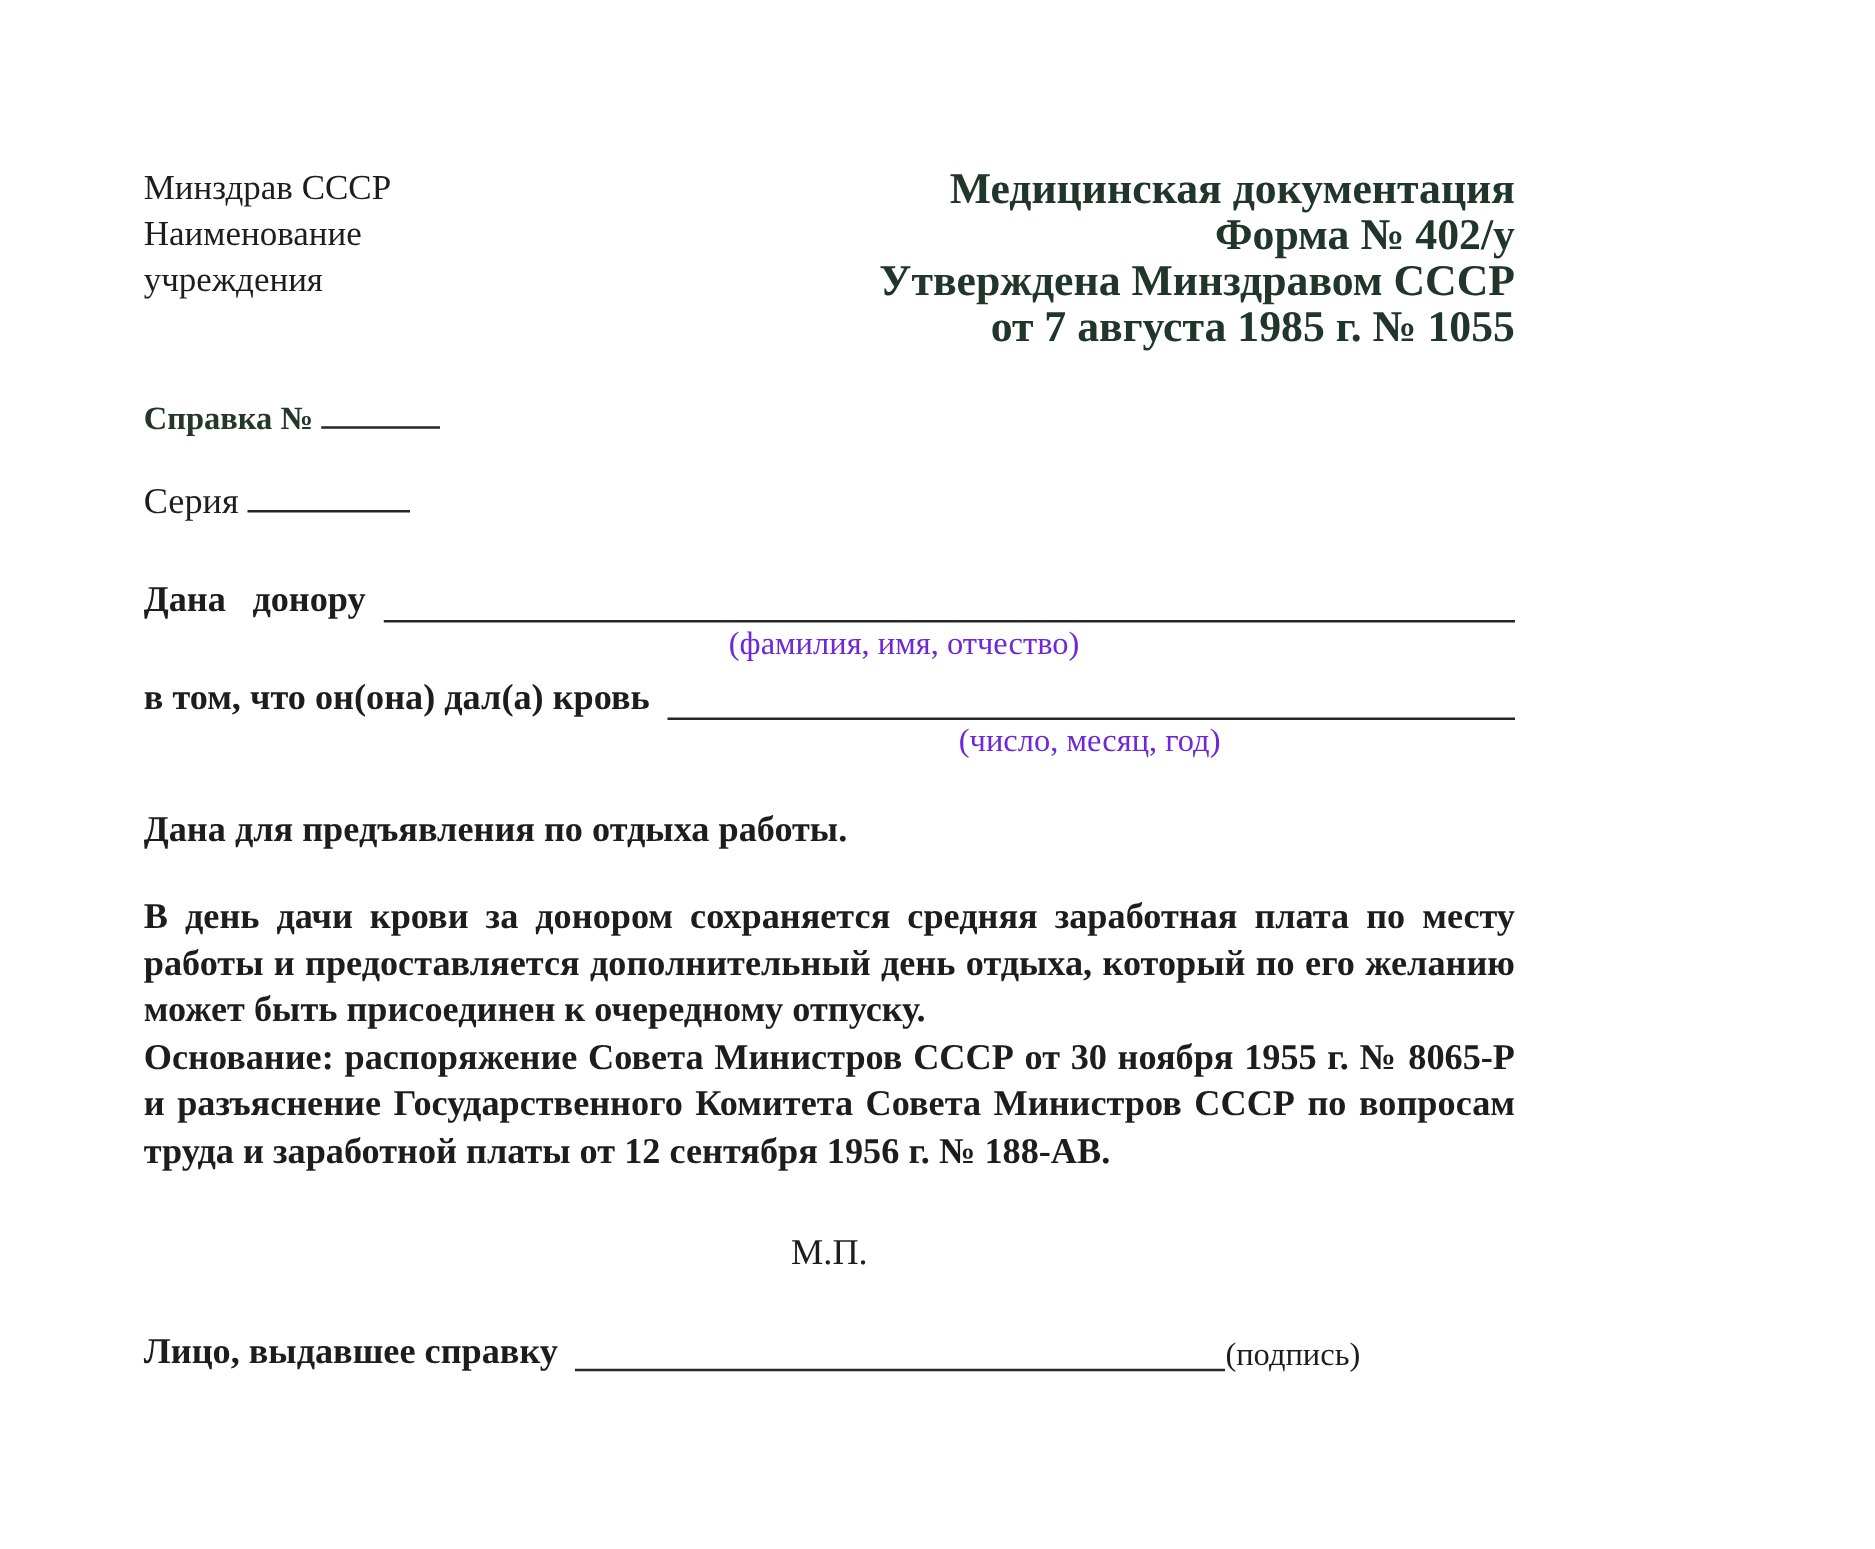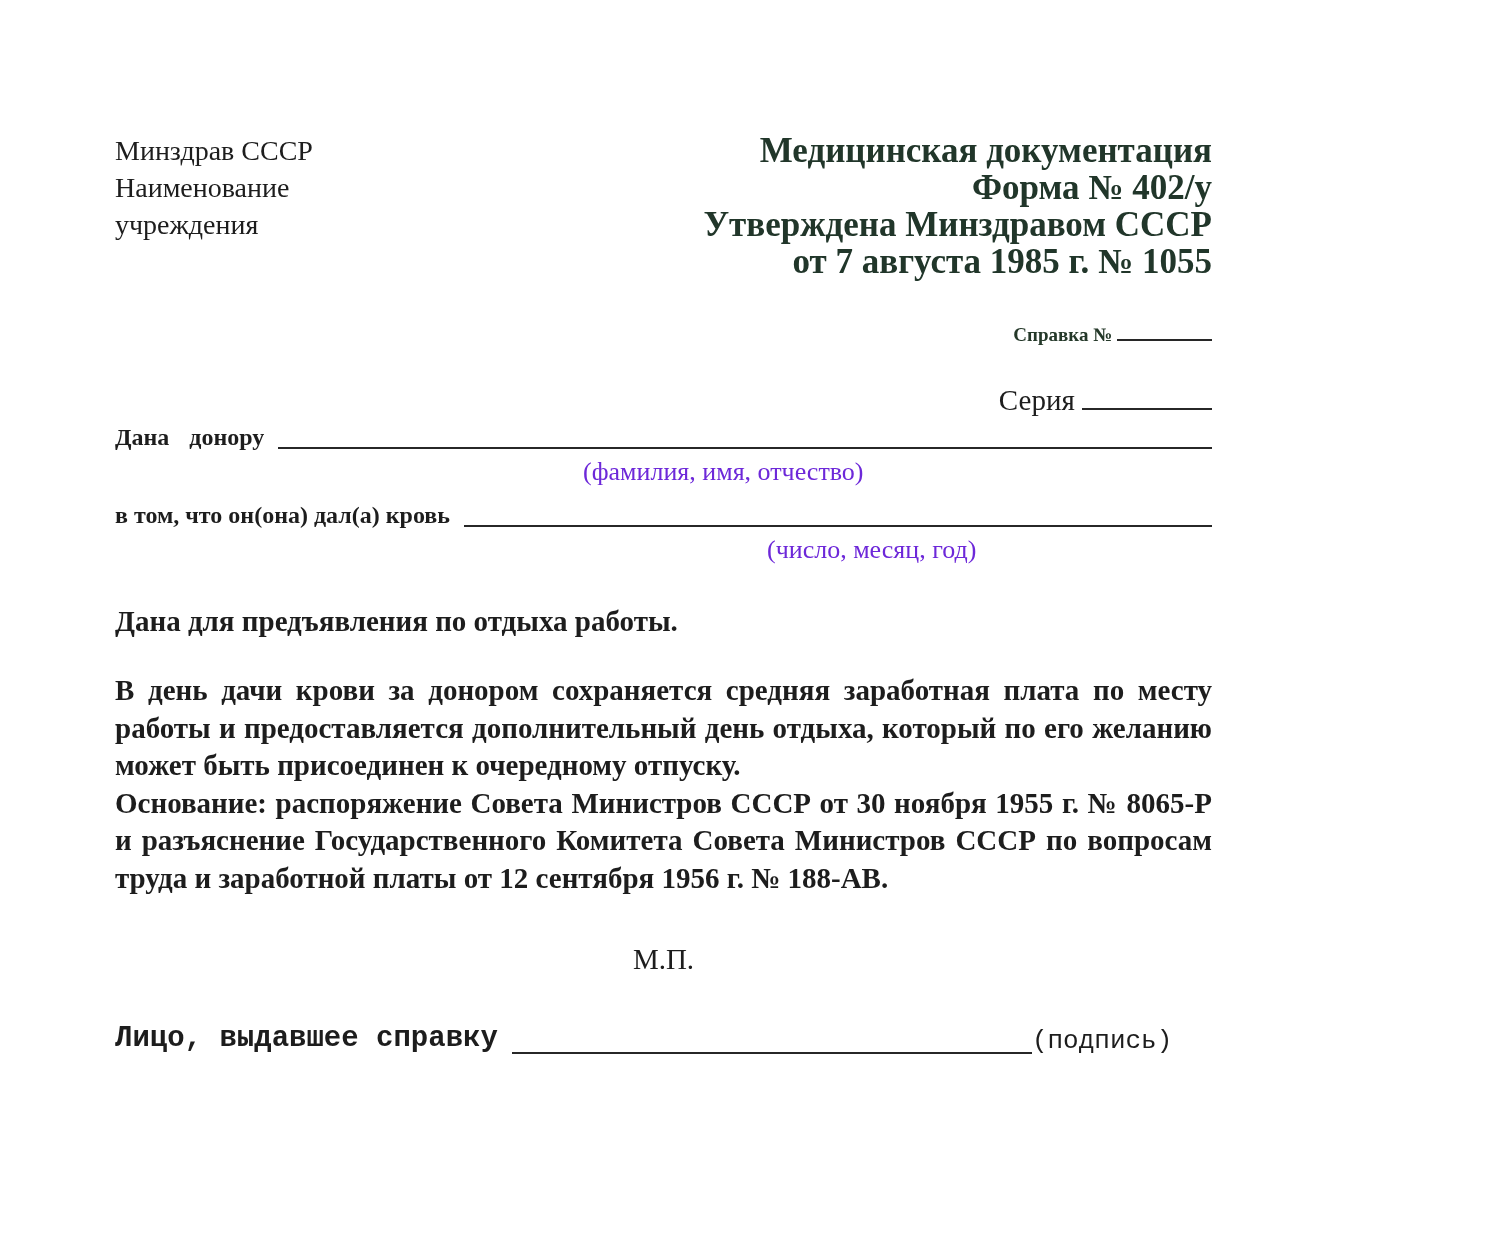--- a/index.html
+++ b/index.html
@@ -29,45 +29,47 @@
   }
   .meta-block {
     font-size: 35px;
     line-height: 37px;
     font-weight: bold;
     text-align: right;
     color: #21362a;
   }
   
   .title-row {
-    text-align: right;
-    font-size: 19px;
+    text-align: left;
+    font-size: 26px;
     line-height: 37px;
     font-weight: bold;
     color: #243829;
     margin-bottom: 28px;
   }
   .series-row {
-    text-align: right;
+    text-align: left;
     font-size: 29px;
     line-height: 37px;
     font-weight: normal;
+    margin-bottom: 42px;
   }
   .blank-inline {
     display: inline-block;
     border-bottom: 2px solid #272727;
     height: 1em;
     vertical-align: baseline;
   }
   .w95  { width: 95px; }
   .w130 { width: 130px; }
   
   .field-row {
     display: flex;
-    font-size: 24px;
+    align-items: flex-end;
+    font-size: 29px;
     line-height: 36px;
     font-weight: bold;
   }
   .field-row .label { white-space: nowrap; }
   .label-spaced { word-spacing: 14px; }
   .fill-line {
     flex: 1;
     border-bottom: 2px solid #272727;
     height: 30px;
     margin-left: 14px;
@@ -97,26 +99,25 @@
   
   .stamp-row {
     text-align: center;
     font-size: 29px;
     line-height: 37px;
     font-weight: normal;
     margin-top: 44px;
   }
   .issuer-row {
     display: flex;
-    align-items: center;
+    align-items: flex-start;
     font-size: 29px;
     line-height: 36px;
     font-weight: bold;
     margin-top: 42px;
-    font-family: Liberation Mono, monospace;
   }
   .issuer-line-wrap {
     display: flex;
     flex-direction: row;
     align-items: center;
     margin-left: 14px;
   }
   .issuer-line {
     width: 520px;
     border-bottom: 2px solid #272727;

